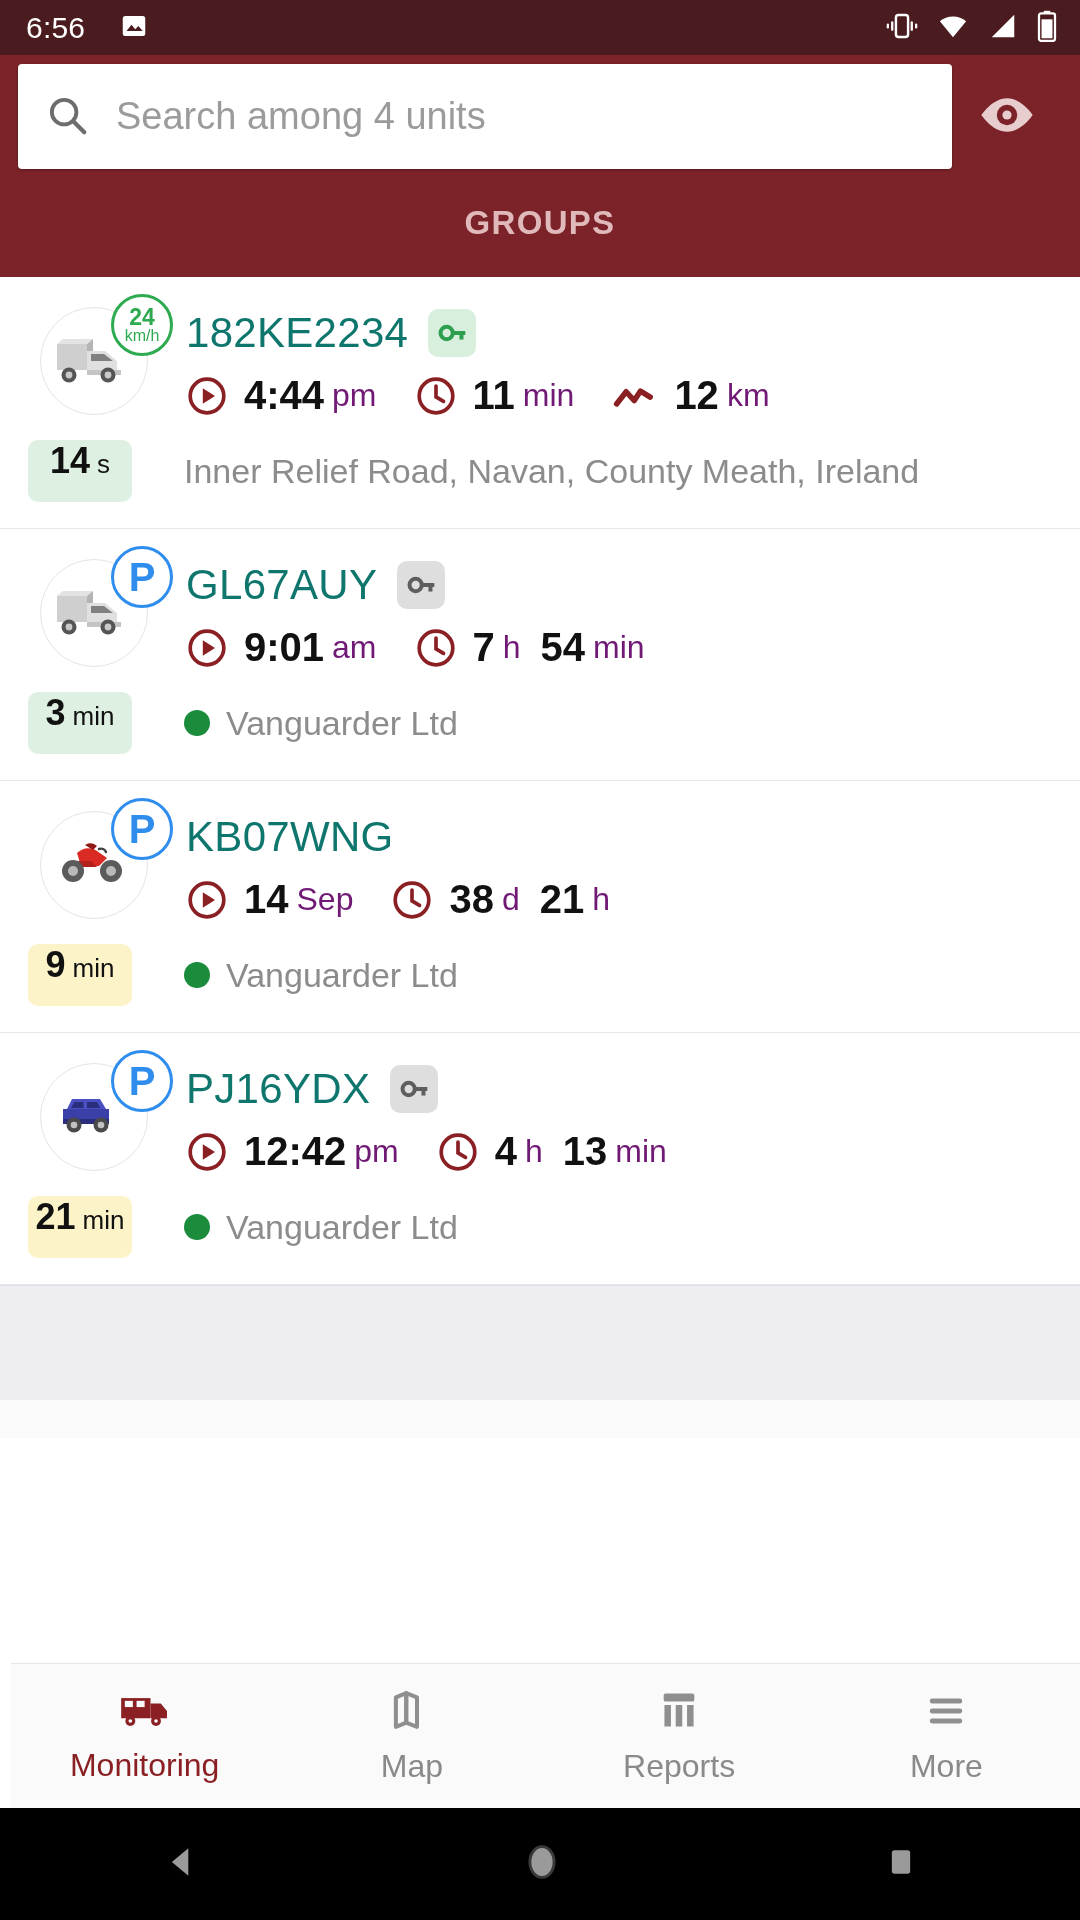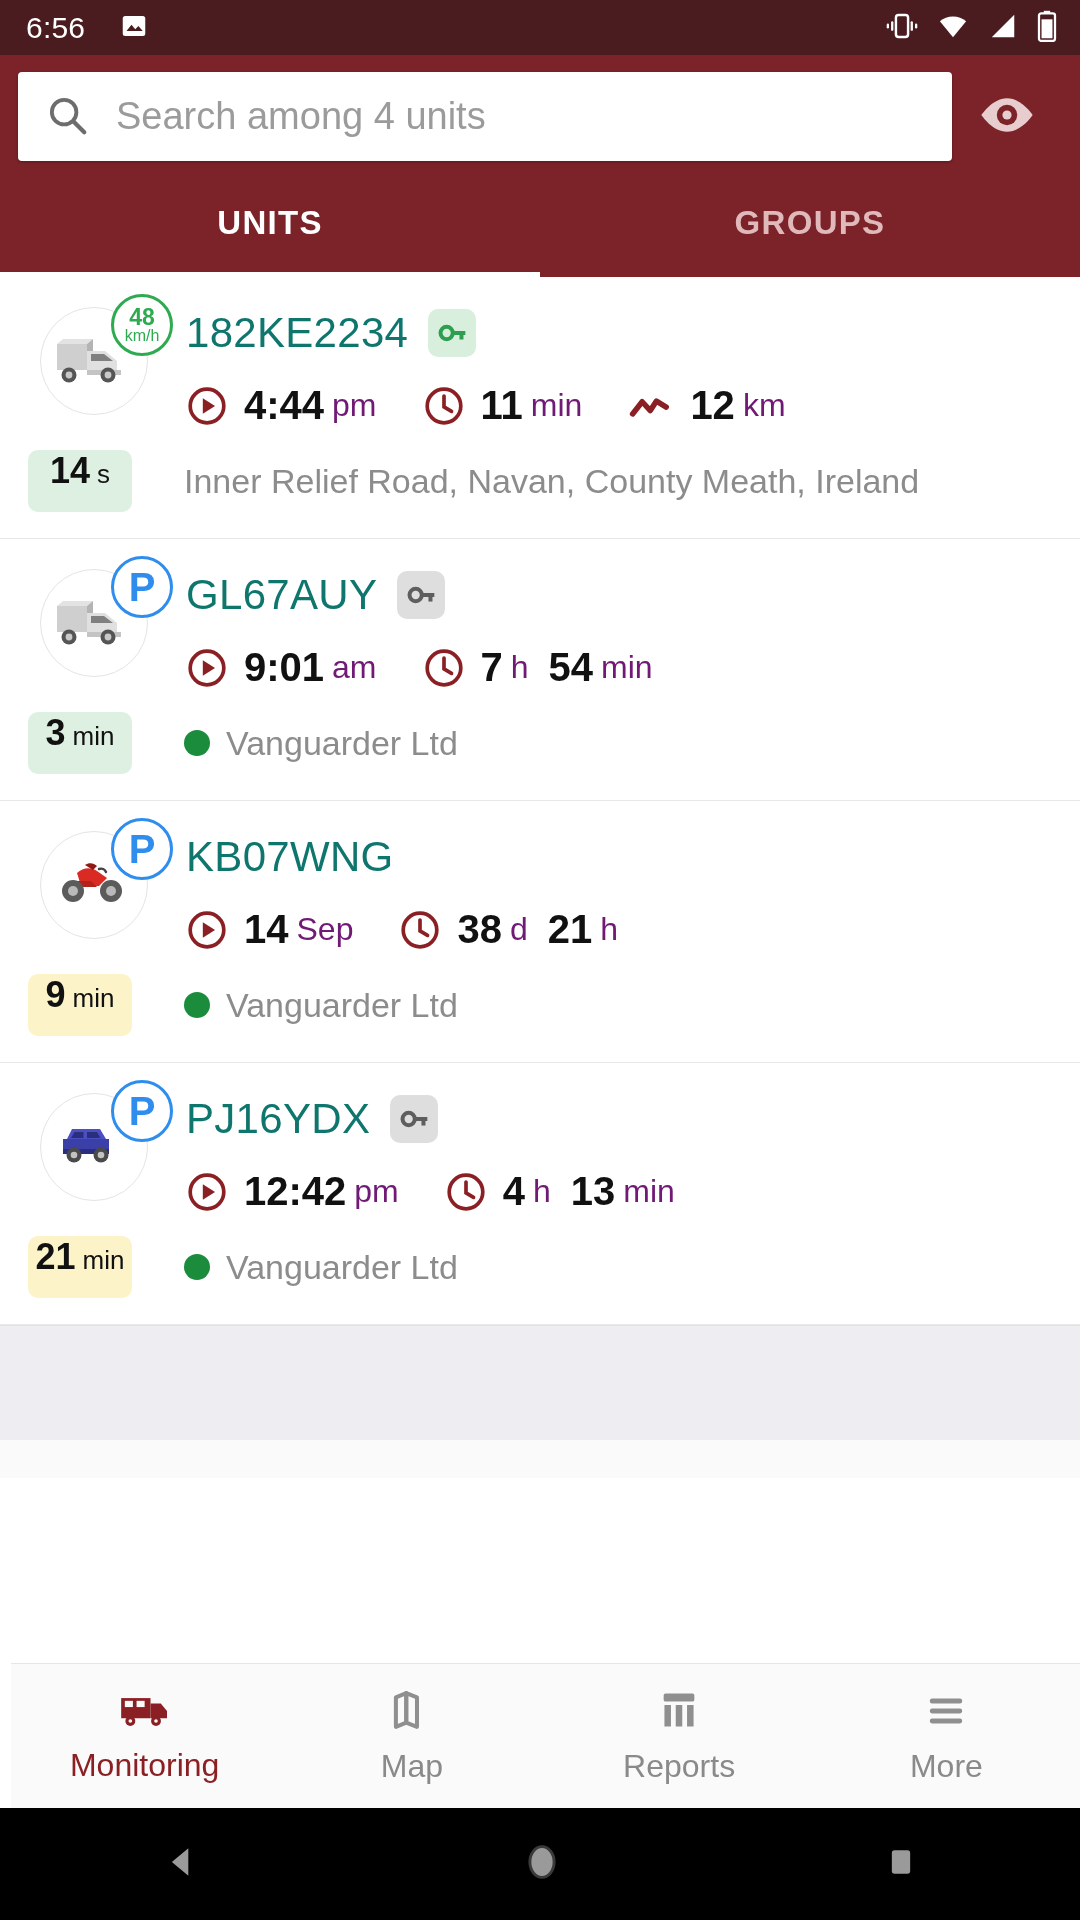--- a/index.html
+++ b/index.html
@@ -18,21 +18,21 @@
     padding:0 22px 0 26px;
   }
   .sb-left{display:flex; align-items:center; gap:34px;}
   .sb-clock{font-size:30px; font-weight:400; letter-spacing:.2px;}
   .sb-right{display:flex; align-items:center; gap:17px;}
 
   
   .appbar{ background:#7b2328; padding:0; }
   .searchrow{ display:flex; align-items:center; padding:9px 18px 0 18px; }
   .searchbox{
-    flex:1; height:89px; background:#fff; border-radius:4px;
+    flex:1; height:105px; background:#fff; border-radius:4px;
     display:flex; align-items:center; padding:0 26px; gap:26px;
     box-shadow:0 1px 3px rgba(0,0,0,.28);
   }
   .search-input{
     border:0; outline:0; flex:1; height:100%;
     font-family:"Liberation Sans", sans-serif;
     font-size:38px; color:#2a2a2a; background:transparent;
   }
   .search-input::placeholder{ color:#9b9b9b; }
   .eye-btn{
@@ -89,21 +89,21 @@
 
   .name-line{ display:flex; align-items:center; gap:20px; height:56px; }
   .unit-name{ font-size:42px; font-weight:400; color:#0f766e; letter-spacing:.3px;}
   .key-badge{
     width:48px; height:48px; border-radius:10px;
     display:flex; align-items:center; justify-content:center; flex:none;
   }
   .key-badge.on{ background:#d8efdd; }
   .key-badge.off{ background:#dedede; }
 
-  .stats-line{ display:flex; align-items:center; margin-top:22px; gap:8px; }
+  .stats-line{ display:flex; align-items:center; margin-top:12px; gap:0; }
   .stat{ display:flex; align-items:center; margin-right:38px; }
   .stat .ic{ margin-right:16px; display:flex; align-items:center; }
   .stat .val{ font-size:40px; font-weight:700; color:#111; }
   .stat .uni{ font-size:32px; font-weight:400; color:#701a75; margin-left:8px; }
 
   
   .row-bottom{ display:flex; align-items:center; margin-top:22px; padding:0 24px 0 28px; }
   .dur-badge{
     width:104px; min-width:104px; height:62px; border-radius:10px;
     display:flex; align-items:baseline; justify-content:center; gap:7px;
@@ -205,21 +205,20 @@
         <svg width="60" height="44" viewBox="0 0 30 20">
           <path d="M15 1.6C7.6 1.6 2.2 10 2.2 10S7.6 18.4 15 18.4 27.8 10 27.8 10 22.4 1.6 15 1.6z" fill="#e7cdcd"></path>
           <circle cx="15" cy="10" r="5.1" fill="#7b2328"></circle>
           <circle cx="15" cy="10" r="2.3" fill="#e7cdcd"></circle>
         </svg>
       </span>
     </button>
   </div>
 
   <div class="tabs">
-    <button class="tab active">UNITS</button>
     <button class="tab">GROUPS</button>
   </div>
 </div>
 
 <div class="list">
 
   <div class="unit-row">
     <div class="row-main">
       <div class="avatar">
         <span class="veh">
@@ -230,21 +229,21 @@
             <path d="M36 23h18l12 10v11H36z" fill="#e0e0e0"></path>
             <path d="M40 26h13l9 7H40z" fill="#808080"></path>
             <path d="M36 42h34v5H36z" fill="#c4c4c4"></path>
             <circle cx="18" cy="47" r="7.5" fill="#555"></circle>
               <circle cx="18" cy="47" r="3.4" fill="#c9c9c9"></circle>
             <circle cx="57" cy="47" r="7.5" fill="#555"></circle>
               <circle cx="57" cy="47" r="3.4" fill="#c9c9c9"></circle>
           </svg>
         </span>
         <div class="state-badge moving">
-          <span class="sb-speed">48</span>
+          <span class="sb-speed">24</span>
           <span class="sb-unit">km/h</span>
         </div>
       </div>
       <div class="row-content">
         <div class="name-line">
           <span class="unit-name">182KE2234</span>
           <span class="key-badge on">
             <svg width="32" height="32" viewBox="0 0 24 24">
               <circle cx="8" cy="12" r="4.6" fill="none" stroke="#2e9e4f" stroke-width="3"></circle>
               <rect x="11.4" y="10.5" width="10.6" height="3" fill="#2e9e4f"></rect>

